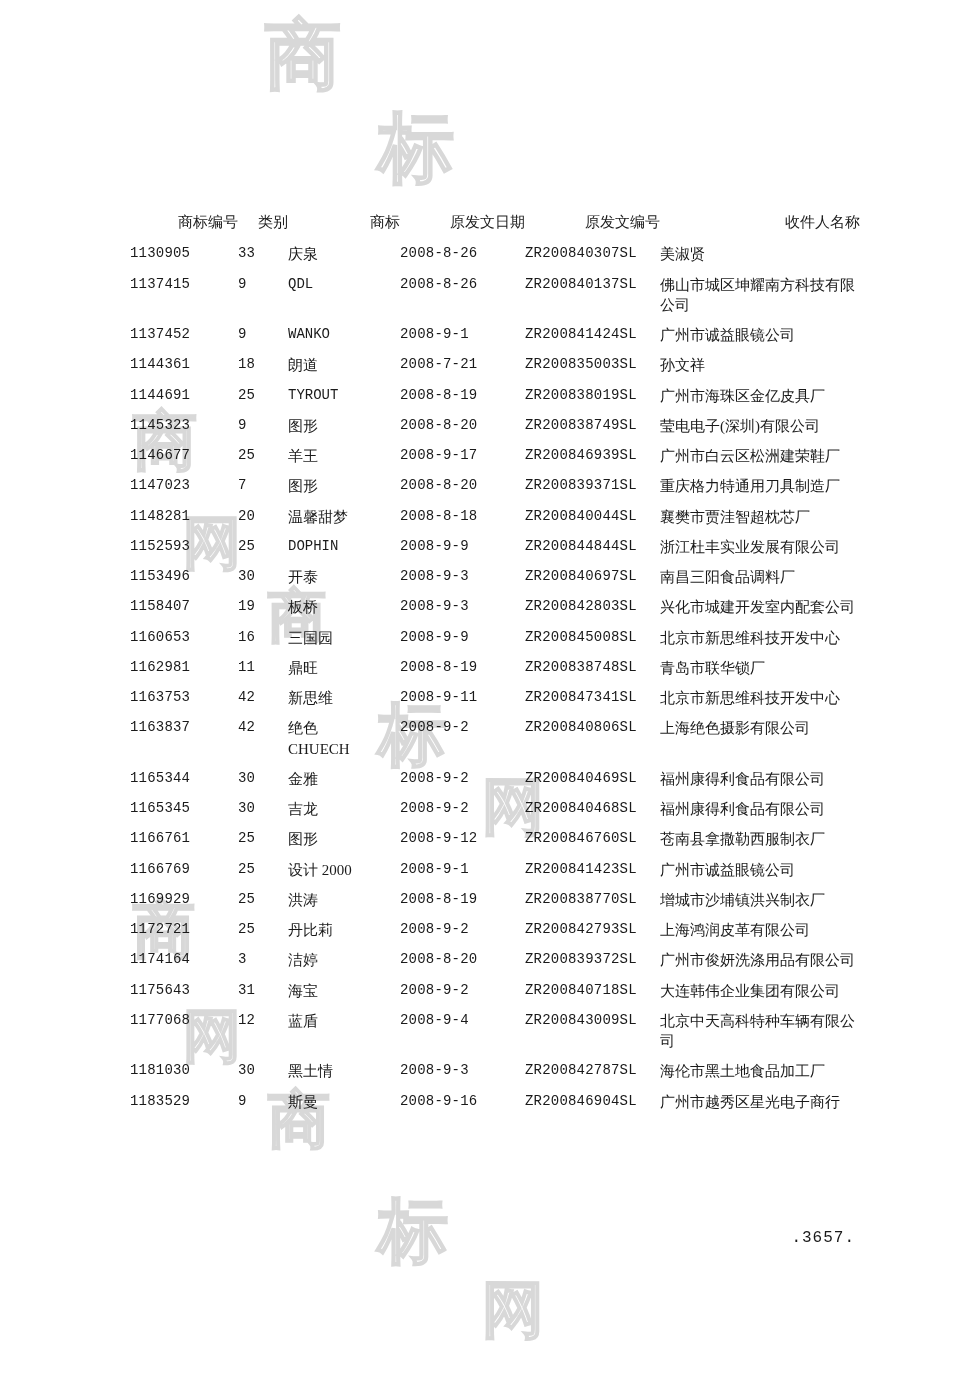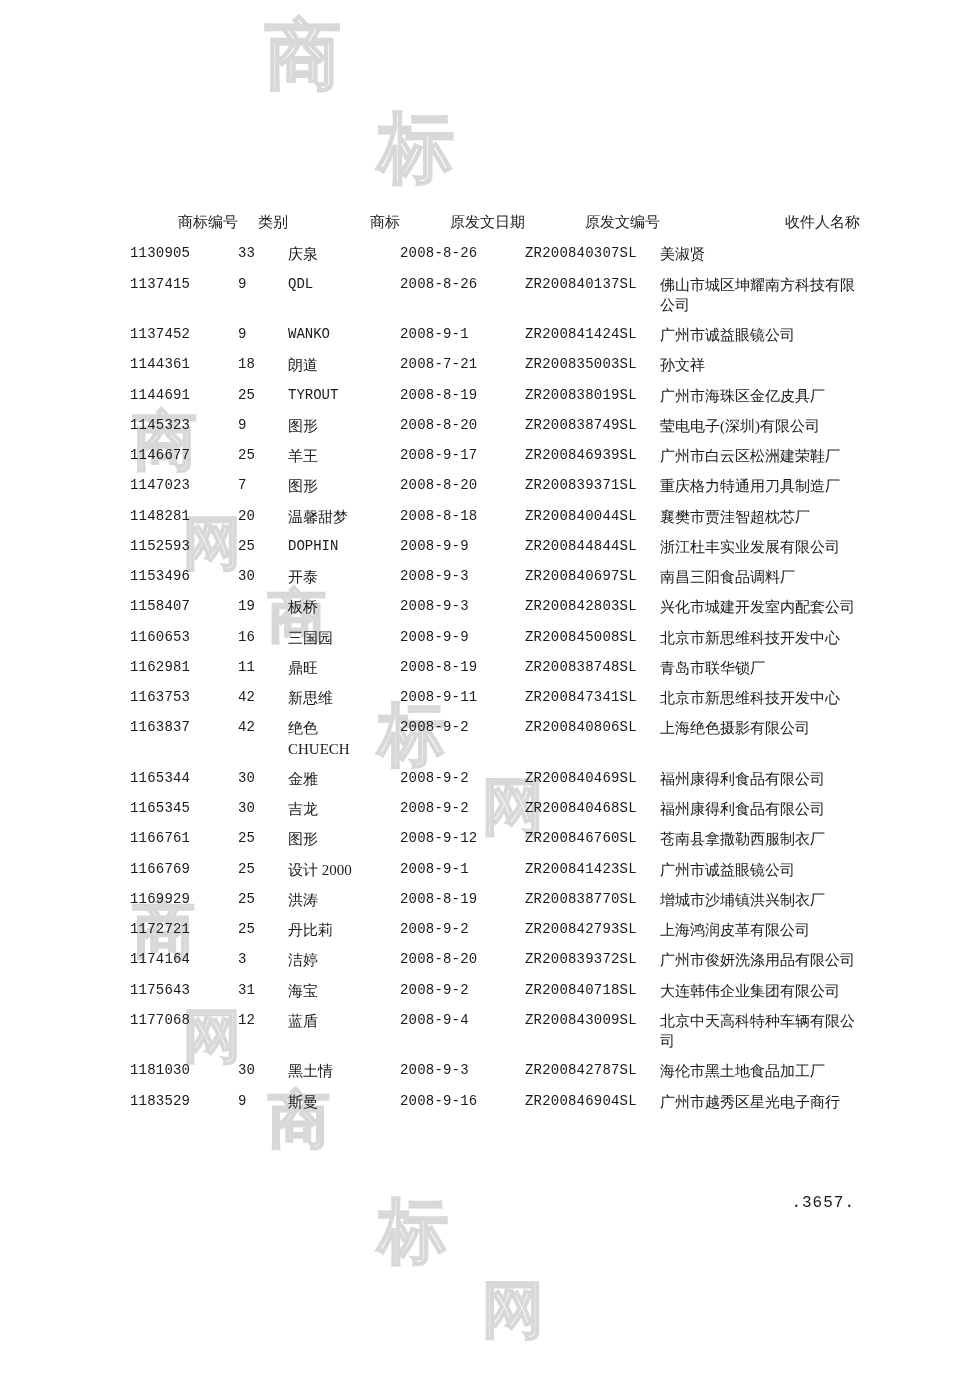--- a/index.html
+++ b/index.html
@@ -90,21 +90,21 @@
     line-height: 1.35;
     max-width: 195px;
   }
   th.h {
     font-size: 15px;
   }
 
   .page-number {
     position: absolute;
     right: 125px;
-    top: 1194px;
+    top: 1229px;
     font-family: "Liberation Mono", "DejaVu Sans Mono", monospace;
     font-size: 16px;
     letter-spacing: 1px;
     z-index: 2;
   }
 </style>
 </head>
 <body>
 
 <div class="watermark-layer">

